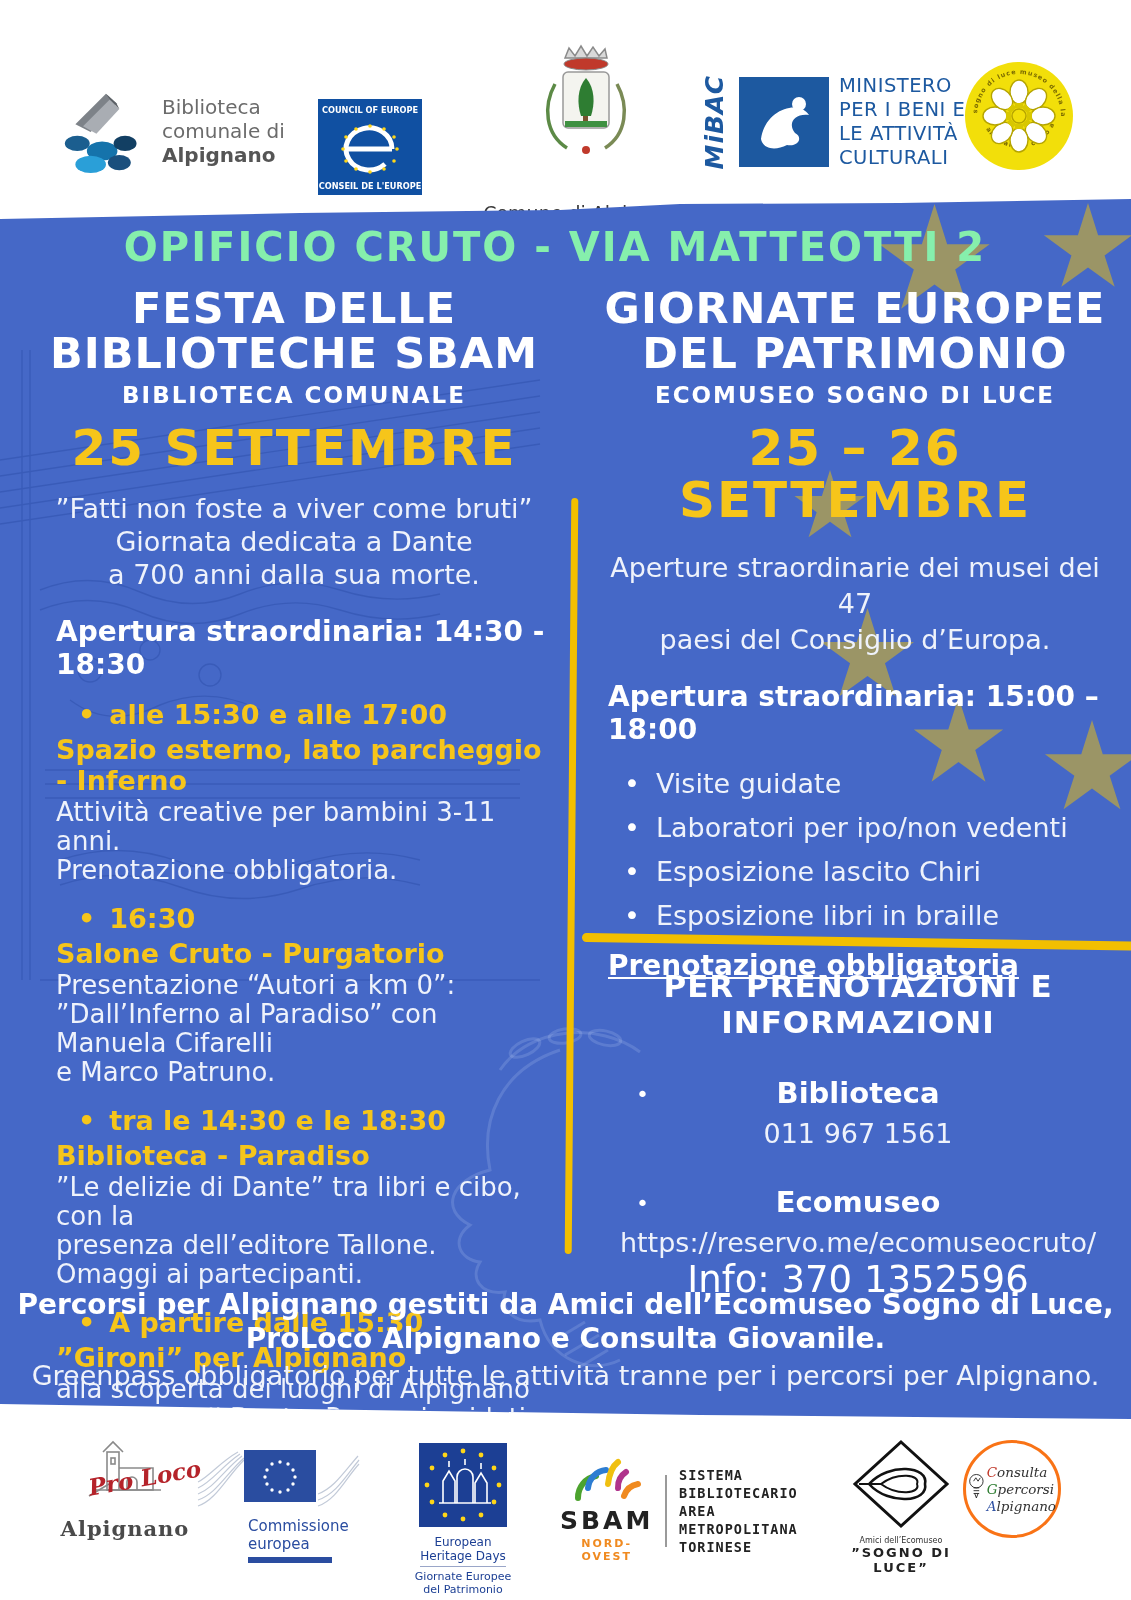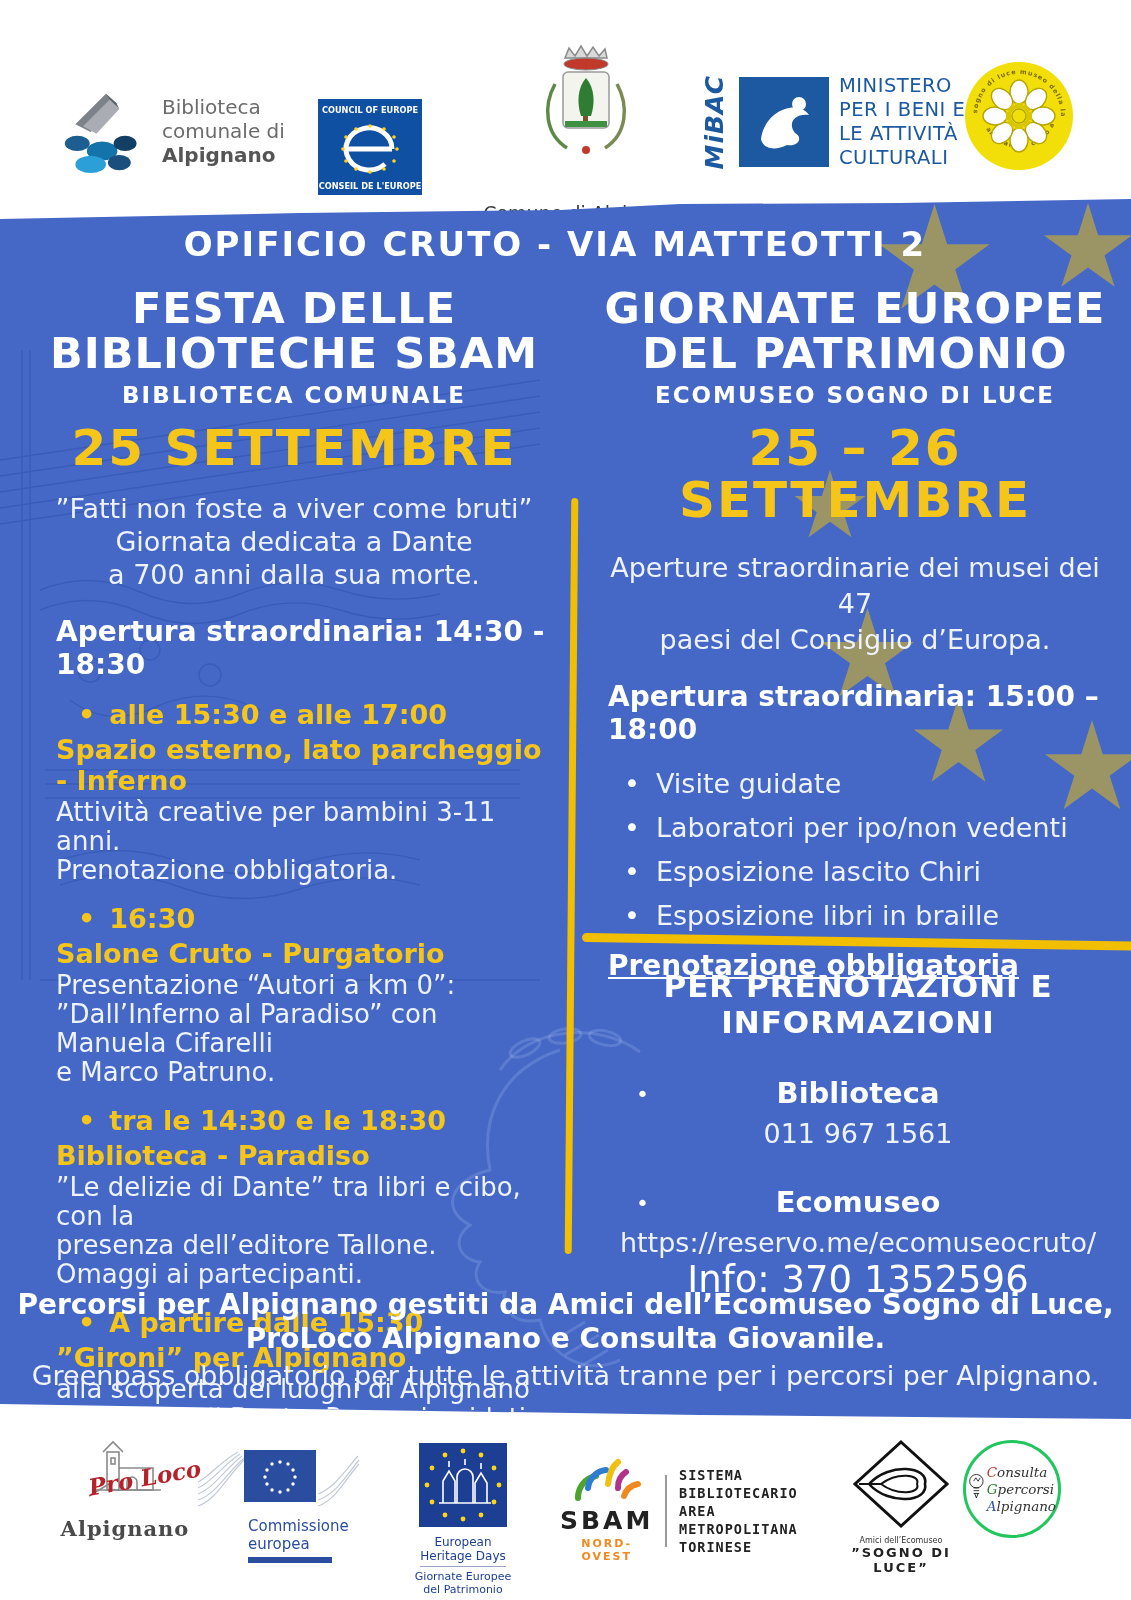--- a/index.html
+++ b/index.html
@@ -4,22 +4,22 @@
 <style>
   html,body{margin:0;padding:0;background:#ffffff;}
   .page{position:relative;width:1131px;height:1600px;background:#ffffff;overflow:hidden;
         font-family:"DejaVu Sans",sans-serif;}
   
   .blue-area{position:absolute;inset:0;background:#4568c7;
     clip-path:polygon(0px 219px,300px 213px,560px 210px,680px 204px,900px 203px,1131px 199px,
                       1131px 1419px,700px 1415px,300px 1409px,0px 1404px);}
   .star{position:absolute;background:#9b9566;
     clip-path:polygon(50% 0%,61% 35%,98% 35%,68% 57%,79% 91%,50% 70%,21% 91%,32% 57%,2% 35%,39% 35%);}
-  .venue{position:absolute;left:0;top:224px;width:1110px;text-align:center;color:#ffffff;
-    font-weight:800;font-size:34px;letter-spacing:2px;}
+  .venue{position:absolute;left:0;top:224px;width:1110px;text-align:center;color:#86efac;
+    font-weight:800;font-size:40px;letter-spacing:2px;}
   .col{position:absolute;color:#fff;}
   .col-left{left:38px;top:286px;width:512px;text-align:center;}
   .col-right{left:594px;top:286px;width:522px;text-align:center;}
   .col-title{font-size:43px;line-height:45px;font-weight:800;letter-spacing:1px;}
   .col-sub{font-size:23px;font-weight:800;letter-spacing:2px;margin-top:6px;}
   .col-date{font-size:50px;line-height:52px;font-weight:800;letter-spacing:2px;color:#f6c51a;margin-top:14px;}
   .quote{font-size:27px;line-height:33px;color:#eef2fb;margin-top:18px;white-space:pre-line;}
   .opening{font-size:28px;font-weight:700;margin-top:24px;text-align:left;padding-left:18px;}
   .event{margin-top:18px;text-align:left;padding-left:18px;}
   .ev-time{color:#f6c51a;font-weight:700;font-size:27px;padding-left:22px;}
@@ -77,21 +77,21 @@
   .fl-sbam{left:560px;top:1458px;width:260px;display:flex;align-items:center;gap:12px;text-align:left;}
   .sbam-name{font-size:25px;font-weight:800;color:#222;letter-spacing:3px;line-height:26px;}
   .sbam-area{font-size:11px;font-weight:700;color:#f08a20;letter-spacing:2px;margin-top:3px;}
   .sbam-sep{width:2px;height:72px;background:#9a9a9a;}
   .sbam-cap{font-family:"DejaVu Sans Mono",monospace;font-size:13.5px;line-height:18px;
     color:#222;font-weight:700;letter-spacing:1px;}
   .fl-sogno{left:845px;top:1438px;width:112px;}
   .sogno-tiny{font-size:8px;color:#333;margin-top:2px;}
   .sogno-cap{font-size:13px;color:#222;letter-spacing:2px;font-weight:600;}
   .fl-consulta{left:963px;top:1440px;width:104px;}
-  .consulta-circle{width:98px;height:98px;border:3px solid #22c55e;border-radius:50%;
+  .consulta-circle{width:98px;height:98px;border:3px solid #f97316;border-radius:50%;
     display:flex;align-items:center;gap:2px;padding:2px;box-sizing:border-box;}
   .consulta-text{font-family:"DejaVu Serif",serif;font-style:italic;font-size:13.5px;line-height:17px;
     color:#333;text-align:left;}
   .ci-r{color:#c0392b;} .ci-g{color:#2e7d32;} .ci-b{color:#2a4da0;}
   .deco{position:absolute;pointer-events:none;}
 </style>
 </head>
 <body>
 
 <div class="page">

